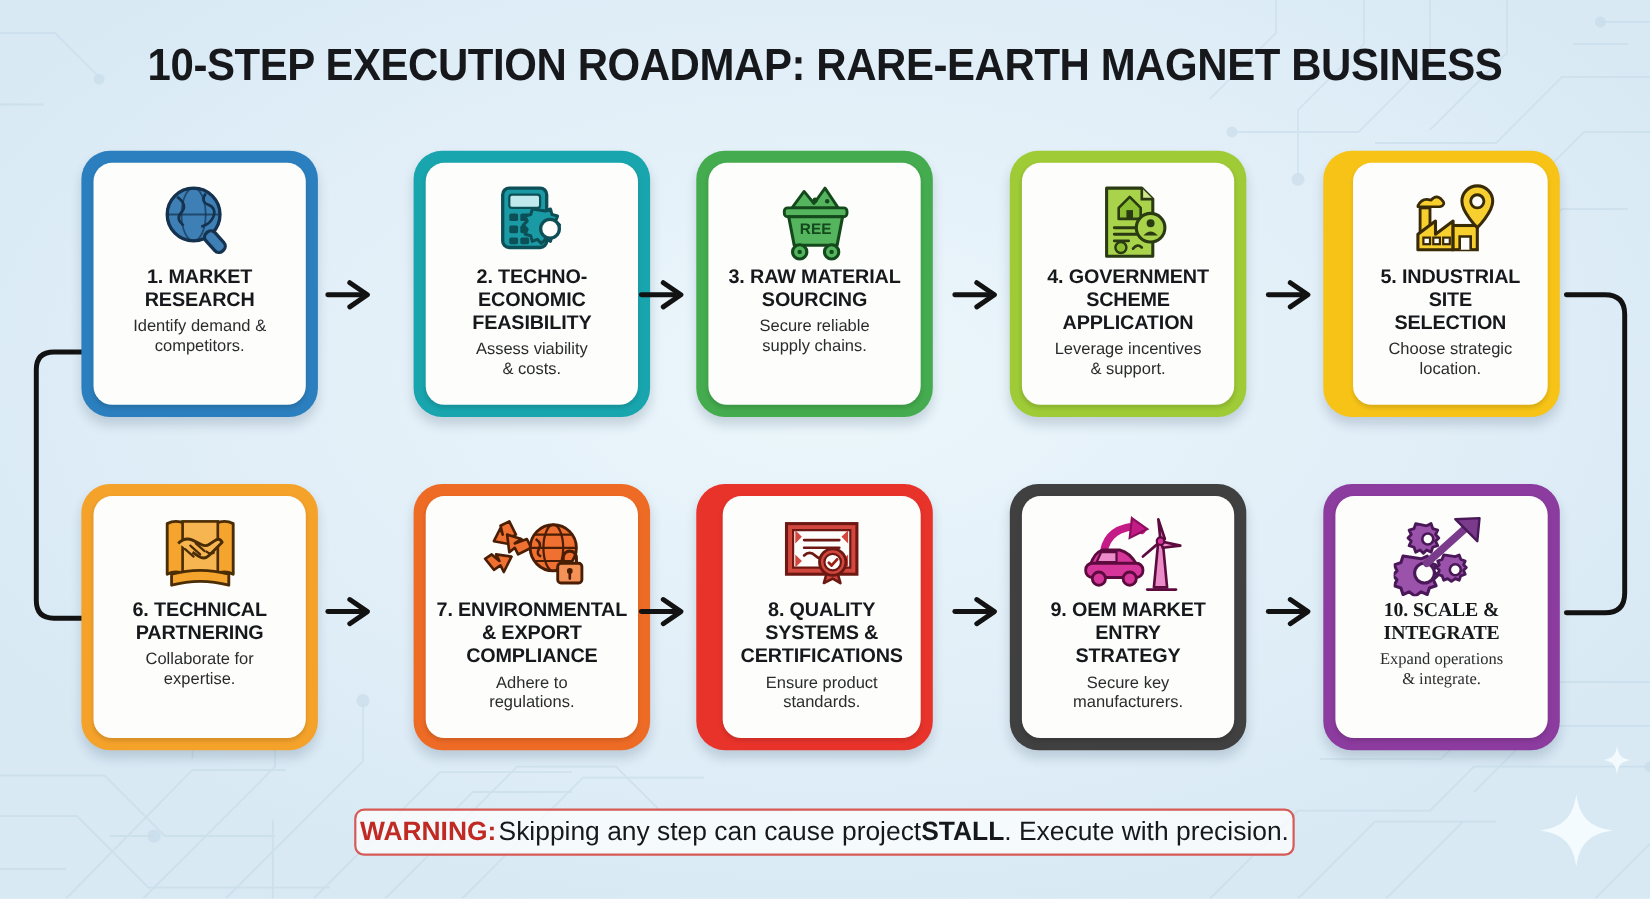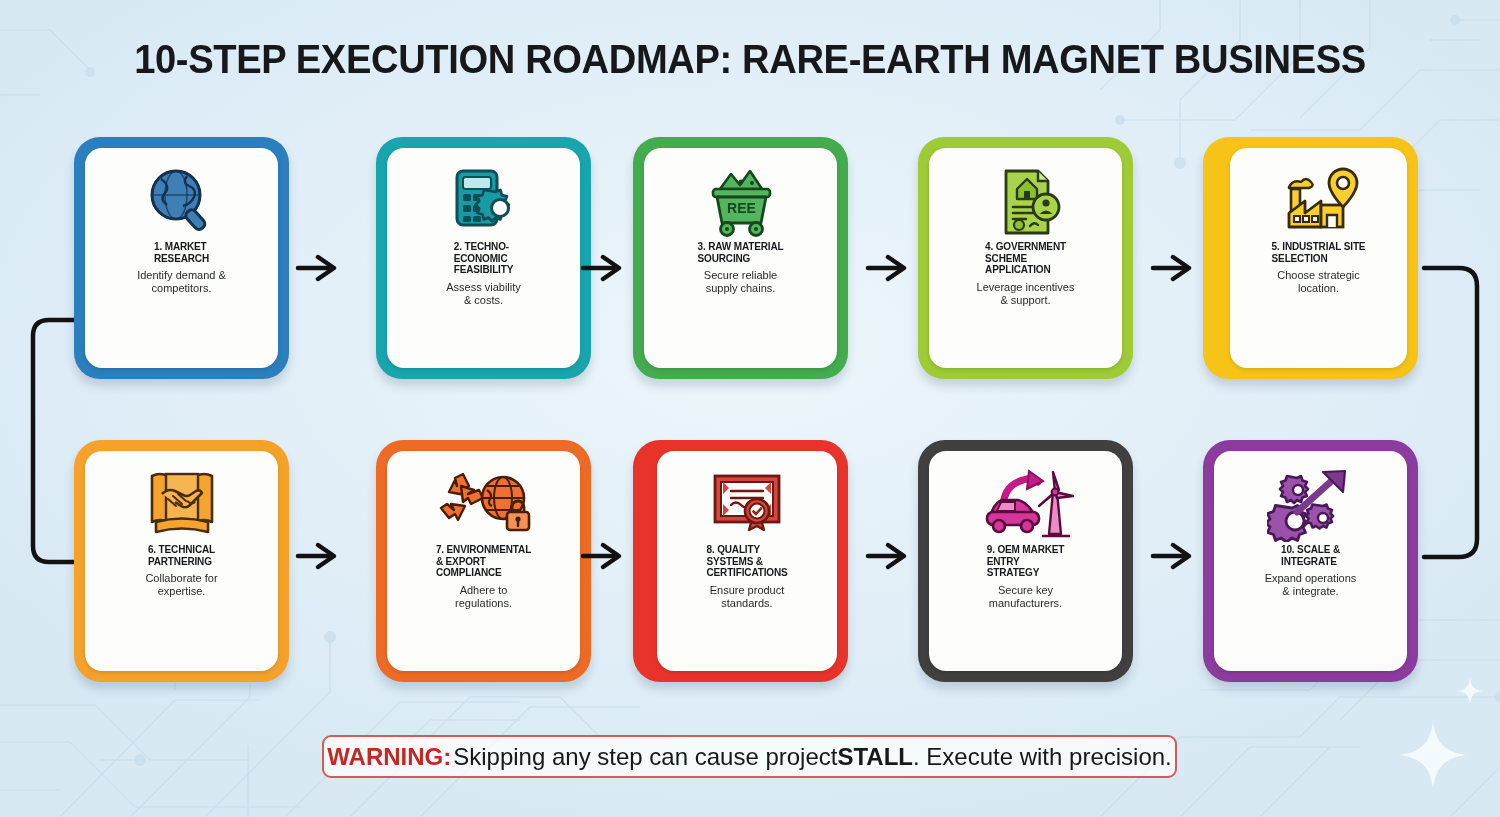--- a/index.html
+++ b/index.html
@@ -82,38 +82,38 @@
     box-shadow: 0 2px 4px rgba(0,0,0,.12);
   }
   .card-icon {
     height: 82px;
     display: flex;
     align-items: flex-end;
     justify-content: center;
     margin-bottom: 2px;
   }
   .card-title {
-    font-size: 10px;
+    font-size: 18px;
     font-weight: bold;
     color: #16181b;
-    text-align: left;
+    text-align: center;
     line-height: 1.16;
     letter-spacing: -0.15px;
     margin-bottom: 5px;
   }
   .card-desc {
-    font-size: 11px;
+    font-size: 15px;
     color: #2a2b2d;
     text-align: center;
     line-height: 1.2;
   }
 
   
   .row1 { top: 137px; }
-  .row2 { top: 440px; border-radius: 27px; }
+  .row2 { top: 440px; }
   .c1 { left: 74px; }
   .c2 { left: 348px; margin-left: 28px; }
   .c3 { left: 633px; }
   .c4 { left: 918px; }
   .c5 { left: 1203px; }
 
   
   #warning {
     position: absolute;
     left: 322px;
@@ -483,21 +483,21 @@
       <div>ENTRY</div>
       <div>STRATEGY</div>
     </div>
     <div class="card-desc">
       <div>Secure key</div>
       <div>manufacturers.</div>
     </div>
   </div>
 </div>
 
-<div class="card row2 c5" style="background: rgb(140, 59, 158);">
+<div class="card row2 c5" style="background: rgb(140, 59, 158); font-family: Liberation Serif, serif;">
   <div class="card-inner">
     <div class="card-icon">
       <svg width="88" height="74" viewBox="0 0 88 74">
         <path d="M30 10 l4 -2 1.5 4.5 4.5 1.5 -2 4 3 3 -3 3 2 4 -4.5 1.5 -1.5 4.5 -4 -2 -3 3 -3 -3 -4 2 -1.5 -4.5 -4.5 -1.5 2 -4 -3 -3 3 -3 -2 -4 4.5 -1.5 1.5 -4.5z" fill="#9a52ab" stroke="#4a1858" stroke-width="2.6" stroke-linejoin="round"></path>
         <circle cx="31" cy="22" r="5" fill="#fdfdfb" stroke="#4a1858" stroke-width="2.4"></circle>
         <path d="M28 38 l5.5 -2.5 2 6 6 2 -2.5 5.5 4 4 -4 4 2.5 5.5 -6 2 -2 6 -5.5 -2.5 -5.5 4 -5.5 -4 -5.5 2.5 -2 -6 -6 -2 2.5 -5.5 -4 -4 4 -4 -2.5 -5.5 6 -2 2 -6z" transform="translate(-3,2)" fill="#9a52ab" stroke="#4a1858" stroke-width="2.8" stroke-linejoin="round"></path>
         <circle cx="28" cy="53" r="9" fill="#fdfdfb" stroke="#4a1858" stroke-width="2.8"></circle>
         <path d="M56 38 l3.5 -1.5 1.5 4 4 1.5 -1.5 3.5 2.5 2.5 -2.5 2.5 1.5 3.5 -4 1.5 -1.5 4 -3.5 -1.5 -3.5 2.5 -3.5 -2.5 -3.5 1.5 -1.5 -4 -4 -1.5 1.5 -3.5 -2.5 -2.5 2.5 -2.5 -1.5 -3.5 4 -1.5 1.5 -4z" fill="#9a52ab" stroke="#4a1858" stroke-width="2.6" stroke-linejoin="round"></path>
         <circle cx="56" cy="50" r="5" fill="#fdfdfb" stroke="#4a1858" stroke-width="2.4"></circle>
         <path d="M30 44 L70 8" stroke="#7b3b8c" stroke-width="7" stroke-linecap="round" fill="none"></path>

